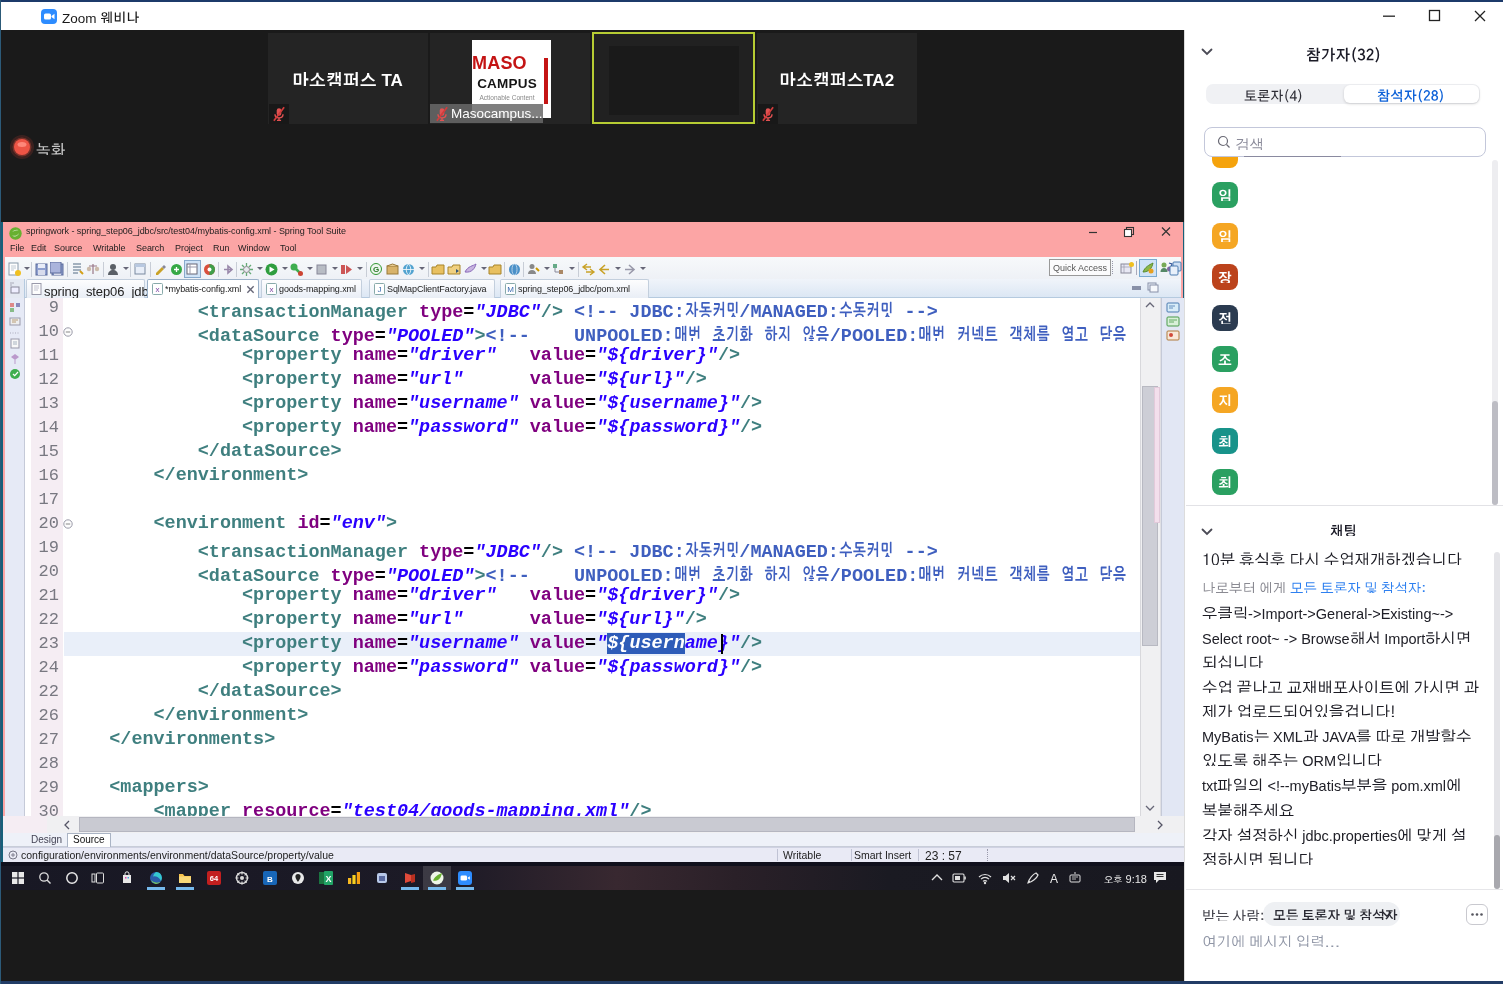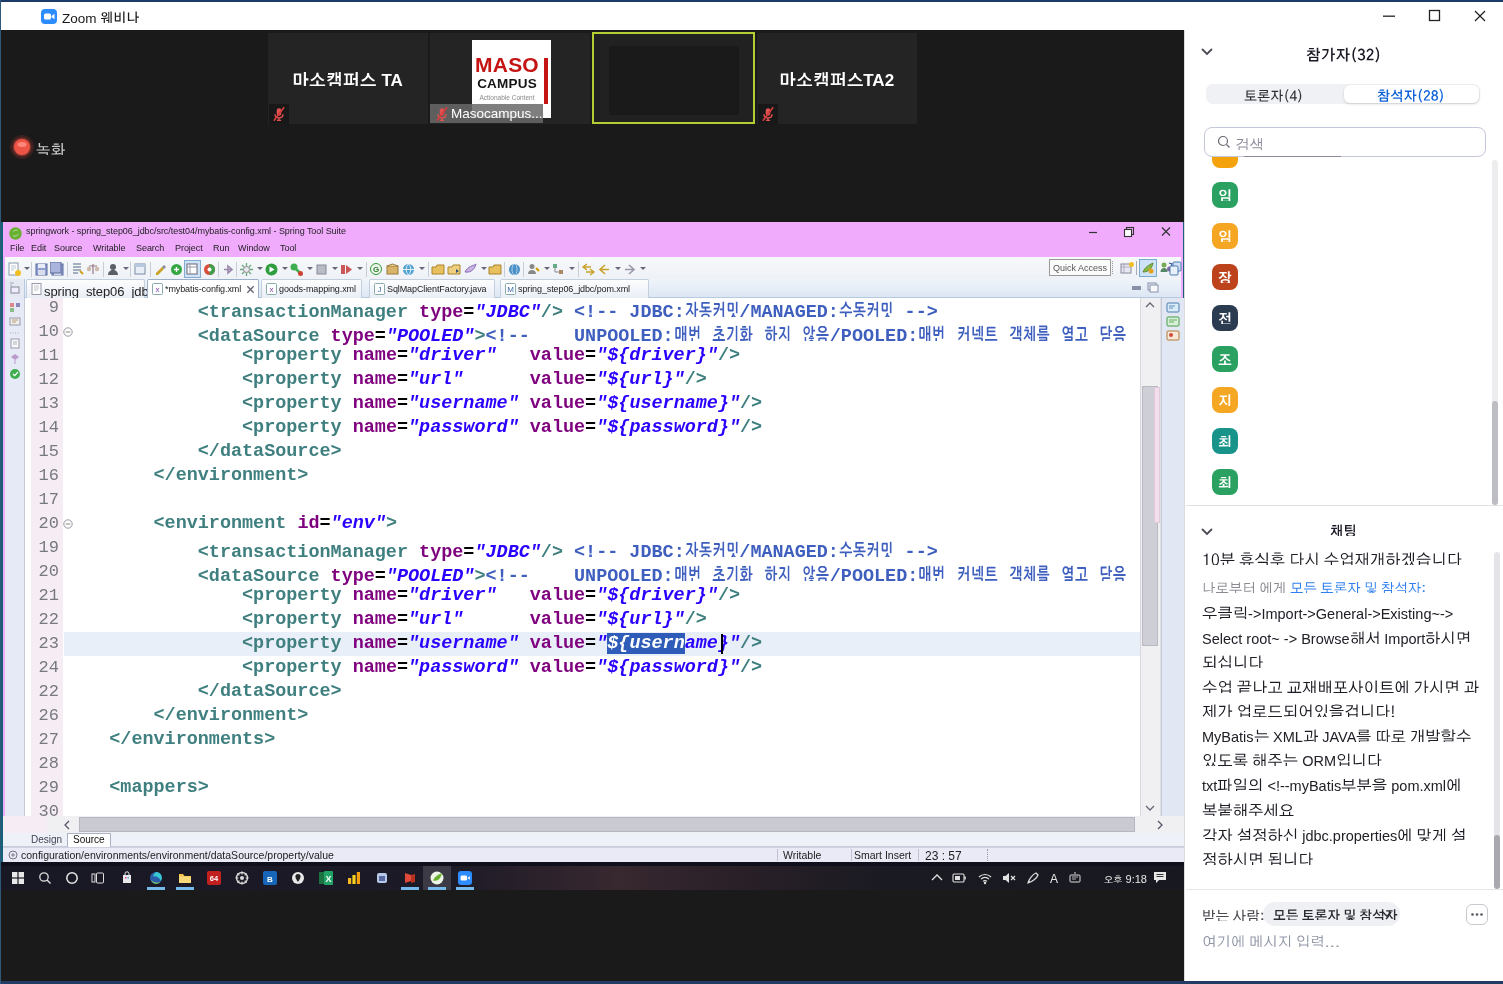--- a/index.html
+++ b/index.html
@@ -1,21 +1,21 @@
 <!DOCTYPE html>
 <html><head><meta charset="utf-8"><style>
 *{margin:0;padding:0;box-sizing:border-box}
 html,body{width:1503px;height:984px;overflow:hidden;background:#1a1a1a;font-family:"Liberation Sans",sans-serif}
 #win{position:absolute;left:0;top:0;width:1503px;height:984px;background:#1a1a1a;border-left:1px solid #2c5a78;border-right:1px solid #223c66}
 .ab{position:absolute}
 .ik{display:inline-block}
 #tb{position:absolute;left:0;top:0;width:1503px;height:30px;background:#fff;border-top:2px solid #1c3a6a}
 #vidrow .vt{position:absolute;top:33px;height:91px;background:#242424}
 .micchip{position:absolute;width:20px;height:20px;background:rgba(15,15,15,.55);display:flex;align-items:center;justify-content:center}
-#eclipse{position:absolute;left:0;top:222px;width:1184px;height:644px;background:#f0abfc;border-left:2px solid #17607a;border-right:2px solid #17607a}
+#eclipse{position:absolute;left:0;top:222px;width:1184px;height:644px;background:#fca5a5;border-left:2px solid #17607a;border-right:2px solid #17607a}
 .etxt{font-size:9px;letter-spacing:-0.05px;color:#1e1e1e;white-space:pre}
 #toolbar{position:absolute;left:2px;right:2px;top:35px;height:22px;background:linear-gradient(#f7f9fb,#eef1f6)}
 #tabbar{position:absolute;left:2px;right:2px;top:57px;height:19px;background:linear-gradient(#f0f4fa,#dce7f4);border-bottom:1px solid #b5cadf}
 .tab{position:absolute;top:57px;height:19px;font-size:10px;color:#333;background:linear-gradient(#fdfdfe,#e9eef6);border:1px solid #c3cfdd;border-bottom:none;border-radius:2px 2px 0 0;white-space:nowrap}
 .tab.act{background:#fff;color:#111;border-color:#9ab0c8}
 #editor{position:absolute;left:2px;top:76px;width:1180px;height:518px;background:#fff;overflow:hidden}
 .cl{position:absolute;left:60px;height:24px;line-height:24px;font-family:"Liberation Mono",monospace;font-weight:bold;font-size:18.45px;letter-spacing:0;white-space:pre;color:#000}
 .cl svg{vertical-align:baseline}
 .ln{position:absolute;left:22px;width:32px;text-align:right;height:24px;line-height:24px;font-family:"Liberation Mono",monospace;font-size:17px;color:#787881}
 .t{color:#3f7f7f}.a{color:#7f007f}.q{color:#2a00ff;font-style:italic}.c{color:#3f5fbf}
@@ -49,21 +49,21 @@
       <div class="micchip" style="left:268px;top:104px">
         <svg width="16" height="16" viewBox="0 0 14 14">
           <rect x="5" y="2" width="4" height="6.5" rx="2" fill="#e05252"></rect>
           <path d="M3.5 7.2c0 2 1.5 3.2 3.5 3.2s3.5-1.2 3.5-3.2" stroke="#e05252" stroke-width="1.2" fill="none"></path>
           <path d="M7 10.4v2M5.2 12.6h3.6" stroke="#e05252" stroke-width="1.2"></path>
           <path d="M2.5 13L11.5 1" stroke="#d23c3c" stroke-width="1.5"></path>
         </svg>
       </div>
       <div class="vt" style="left:429px;width:160px"></div>
       <div class="ab" style="left:471px;top:40px;width:79px;height:78px;background:#fff"></div>
-      <div class="ab" style="left:471px;top:53px;width:70px;text-align:center;font-weight:bold;font-size:21px;letter-spacing:.2px;color:#c41414;font-family:'Liberation Sans'">MASO</div>
+      <div class="ab" style="left:471px;top:53px;width:70px;font-weight:bold;font-size:18px;letter-spacing:.2px;color:#c41414;font-family:'Liberation Sans'">MASO</div>
       <div class="ab" style="left:471px;top:76px;width:70px;text-align:center;font-weight:bold;font-size:13.5px;letter-spacing:.2px;color:#151515">CAMPUS</div>
       <div class="ab" style="left:471px;top:94px;width:70px;text-align:center;font-size:6.5px;color:#888">Actionable Content</div>
       <div class="ab" style="left:543px;top:58px;width:4px;height:46px;background:#c41414"></div>
       <div class="ab" style="left:429px;top:104px;width:113px;height:19px;background:rgba(105,105,105,.85)"></div>
       <div class="micchip" style="left:431px;top:104px;background:none">
         <svg width="16" height="16" viewBox="0 0 14 14">
           <rect x="5" y="2" width="4" height="6.5" rx="2" fill="#e05252"></rect>
           <path d="M3.5 7.2c0 2 1.5 3.2 3.5 3.2s3.5-1.2 3.5-3.2" stroke="#e05252" stroke-width="1.2" fill="none"></path>
           <path d="M7 10.4v2M5.2 12.6h3.6" stroke="#e05252" stroke-width="1.2"></path>
           <path d="M2.5 13L11.5 1" stroke="#d23c3c" stroke-width="1.5"></path>
@@ -460,20 +460,21 @@
             <path fill="#3f5fbf" d="M12.9 -8.9H11.1V-5Q11.1 -4.9 11 -4.8Q11 -4.7 10.9 -4.7H9.7Q9.6 -4.7 9.6 -4.8Q9.5 -4.9 9.5 -5V-15.1Q9.5 -15.3 9.7 -15.3H10.9Q11.1 -15.3 11.1 -15.1V-10.7H12.9Q13 -10.7 13.1 -10.6Q13.1 -10.6 13.1 -10.5V-9.1Q13.1 -9 13.1 -8.9Q13 -8.9 12.9 -8.9ZM11.2 2.8H4.1Q3.5 2.8 3.3 2.4Q3.1 2.1 3.1 1.4V-2.5Q3.1 -3.2 3.3 -3.5Q3.5 -3.8 4.1 -3.8H11Q11.1 -3.8 11.1 -3.5V-2.2Q11.1 -1.9 11 -1.9H4.9Q4.8 -1.9 4.7 -1.9Q4.6 -1.8 4.6 -1.6V0.6Q4.6 0.8 4.7 0.9Q4.8 0.9 4.9 0.9H11.2Q11.3 0.9 11.3 1Q11.4 1 11.4 1.2V2.5Q11.4 2.8 11.2 2.8ZM8.6 -6.5Q8.1 -6.3 7.4 -6.1Q6.6 -6 5.8 -5.9Q5 -5.8 4.2 -5.8Q3.4 -5.8 2.7 -5.8Q2.3 -5.9 2 -6.1Q1.7 -6.4 1.7 -7.1V-13.3Q1.7 -13.9 1.9 -14.2Q2.1 -14.5 2.6 -14.5H7.4Q7.6 -14.5 7.6 -14.2V-12.9Q7.6 -12.8 7.6 -12.7Q7.5 -12.6 7.4 -12.6H3.5Q3.3 -12.6 3.3 -12.3V-8.2Q3.3 -7.9 3.4 -7.8Q3.4 -7.7 3.7 -7.7Q4.1 -7.6 4.7 -7.7Q5.3 -7.7 5.9 -7.8Q6.6 -7.8 7.2 -7.9Q7.8 -8 8.4 -8.2Q8.5 -8.2 8.6 -8.2Q8.7 -8.1 8.7 -8L8.8 -6.9Q8.9 -6.7 8.8 -6.6Q8.7 -6.5 8.6 -6.5Z M26.4 -5H14.5Q14.4 -5 14.4 -5.1Q14.3 -5.2 14.3 -5.3V-6.6Q14.3 -6.9 14.5 -6.9H26.4Q26.5 -6.9 26.5 -6.8Q26.6 -6.7 26.6 -6.6V-5.3Q26.6 -5.2 26.5 -5.1Q26.5 -5 26.4 -5ZM20.5 -8.2Q19.5 -8.2 18.7 -8.4Q17.9 -8.7 17.3 -9.1Q16.7 -9.6 16.4 -10.2Q16.1 -10.9 16.1 -11.7Q16.1 -12.5 16.4 -13.1Q16.7 -13.7 17.3 -14.2Q17.9 -14.6 18.7 -14.9Q19.5 -15.1 20.5 -15.1Q21.4 -15.1 22.2 -14.9Q23 -14.6 23.6 -14.2Q24.2 -13.7 24.5 -13.1Q24.8 -12.5 24.8 -11.7Q24.8 -10.9 24.5 -10.2Q24.2 -9.6 23.6 -9.1Q23 -8.7 22.2 -8.4Q21.4 -8.2 20.5 -8.2ZM20.5 -13.4Q19.9 -13.4 19.4 -13.2Q18.9 -13.1 18.5 -12.9Q18.2 -12.6 18 -12.3Q17.8 -12 17.8 -11.7Q17.8 -11.3 18 -11Q18.2 -10.7 18.5 -10.5Q18.9 -10.2 19.4 -10.1Q19.9 -10 20.5 -10Q21.1 -10 21.5 -10.1Q22 -10.2 22.4 -10.5Q22.7 -10.7 22.9 -11Q23.1 -11.3 23.1 -11.7Q23.1 -12 22.9 -12.3Q22.7 -12.6 22.4 -12.9Q22 -13.1 21.5 -13.2Q21.1 -13.4 20.5 -13.4ZM23.6 2.8H17.3Q16.7 2.8 16.5 2.5Q16.3 2.2 16.3 1.4V-2.2Q16.3 -2.9 16.5 -3.2Q16.8 -3.6 17.3 -3.6H23.6Q24.2 -3.6 24.4 -3.3Q24.7 -3 24.7 -2.2V1.4Q24.7 2.2 24.4 2.5Q24.1 2.8 23.6 2.8ZM23.1 -1.4Q23.1 -1.7 22.9 -1.7H18Q17.9 -1.7 17.9 -1.6Q17.8 -1.6 17.8 -1.4V0.7Q17.8 0.8 17.9 0.9Q17.9 0.9 18 0.9H22.9Q23 0.9 23.1 0.9Q23.1 0.8 23.1 0.7Z"></path>
           </svg><span class="c"> --</span></div>
         <div class="cl" style="top:286px">                <span class="t">&lt;property</span> <span class="a">name</span>=<span class="q">"driver"</span>   <span class="a">value</span>=<span class="q">"${driver}"</span><span class="t">/&gt;</span></div>
         <div class="cl" style="top:310px">                <span class="t">&lt;property</span> <span class="a">name</span>=<span class="q">"url"</span>      <span class="a">value</span>=<span class="q">"${url}"</span><span class="t">/&gt;</span></div>
         <div class="cl" style="top:334px">                <span class="t">&lt;property</span> <span class="a">name</span>=<span class="q">"username"</span> <span class="a">value</span>=<span class="q">"</span><span class="sel">${usern</span><span class="q">ame}"</span><span class="t">/&gt;</span></div>
         <div class="cl" style="top:358px">                <span class="t">&lt;property</span> <span class="a">name</span>=<span class="q">"password"</span> <span class="a">value</span>=<span class="q">"${password}"</span><span class="t">/&gt;</span></div>
         <div class="cl" style="top:382px">            <span class="t">&lt;/dataSource&gt;</span></div>
         <div class="cl" style="top:406px">        <span class="t">&lt;/environment&gt;</span></div>
         <div class="cl" style="top:430px">    <span class="t">&lt;/environments&gt;</span></div>
         <div class="cl" style="top:478px">    <span class="t">&lt;mappers&gt;</span></div>
+        <div class="cl" style="top:502px">        <span class="t">&lt;mapper</span> <span class="a">resource</span>=<span class="q">"test04/goods-mapping.xml"</span><span class="t">/&gt;</span></div>
         <div class="ab" style="left:716px;top:336px;width:1.6px;height:20px;background:#000"></div>
         <div class="ab" style="left:1135px;top:0;width:20px;height:518px;background:#f0f0f2;border-left:1px solid #d8d8dc"></div>
         <div class="ab" style="left:1137px;top:88px;width:16px;height:260px;background:#cdced6;border:1px solid #b8b9c2"></div>
         <div class="ab" style="left:1149px;top:89px;width:6px;height:136px;background:#f3dfec;border:1px solid #e2cada"></div>
         <svg class="ab" style="left:1140px;top:3px" width="10" height="8" viewBox="0 0 10 8">
           <path d="M1 6l4-4 4 4" stroke="#667" stroke-width="1.3" fill="none"></path>
         </svg>
         <svg class="ab" style="left:1140px;top:506px" width="10" height="8" viewBox="0 0 10 8">
           <path d="M1 2l4 4 4-4" stroke="#667" stroke-width="1.3" fill="none"></path>
         </svg>

